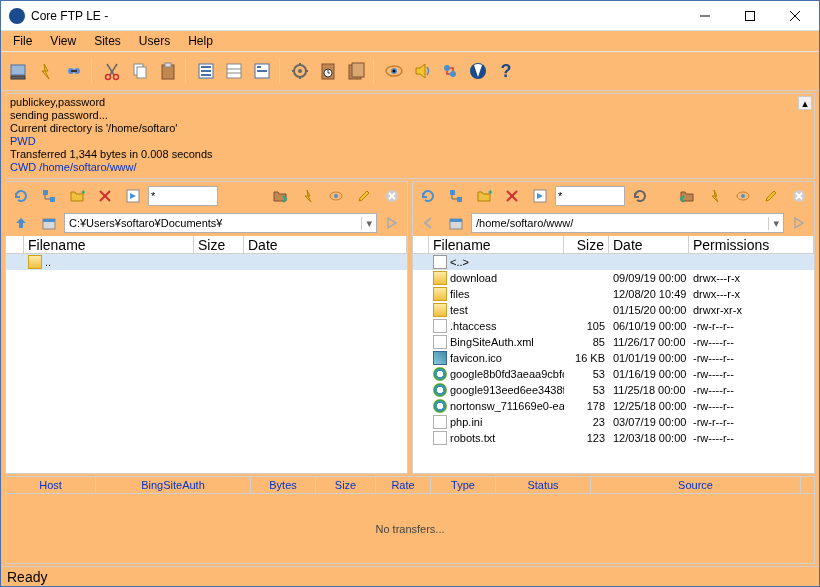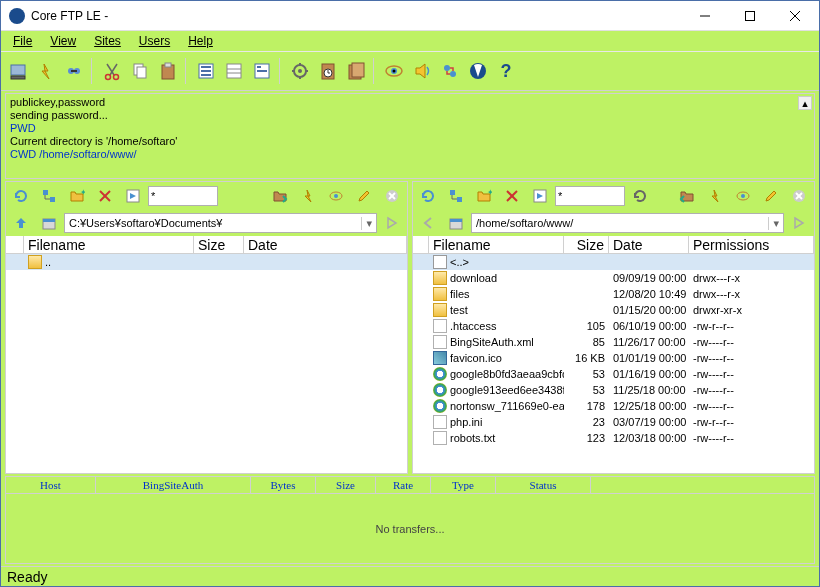--- a/index.html
+++ b/index.html
@@ -1,24 +1,24 @@
 <!DOCTYPE html>
 <html><head>
 <meta charset="utf-8">
 <style>
 * { box-sizing: border-box; margin: 0; padding: 0; }
 body { font-family: "Segoe UI", Tahoma, sans-serif; font-size: 11px; background: #fff; overflow: hidden; }
-.window { width: 820px; height: 587px; border: 1px solid #4a6ea8; display: flex; flex-direction: column; background: #bef264; }
+.window { width: 820px; height: 587px; border: 1px solid #4a6ea8; display: flex; flex-direction: column; background: #fdba74; }
 .titlebar { height: 30px; background: #fff; display: flex; align-items: center; padding: 0 2px; border-bottom: 1px solid #e0e0e0; }
 .titlebar .appicon { width: 16px; height: 16px; margin: 0 6px; border-radius: 50%; background: #1a4b8c; }
 .titlebar .title { flex: 1; font-size: 12px; color: #000; }
 .winbtns { display: flex; }
 .winbtn { width: 45px; height: 28px; display: flex; align-items: center; justify-content: center; cursor: pointer; }
 .menubar { height: 20px; display: flex; align-items: center; padding: 0 4px; gap: 2px; }
-.menubar .menu { padding: 2px 8px; cursor: pointer; font-size: 12px; text-decoration: underline; }
+.menubar .menu { padding: 2px 8px; cursor: pointer; font-size: 12px; }
 .toolbar { height: 40px; display: flex; align-items: center; padding: 2px 4px; gap: 2px; border-top: 1px solid #e8e8e8; border-bottom: 1px solid #d0d0d0; }
 .tbtn { width: 26px; height: 26px; display: flex; align-items: center; justify-content: center; cursor: pointer; border: 1px solid transparent; }
 .tsep { width: 4px; height: 26px; border-left: 1px solid #d0d0d0; margin: 0 2px; }
 .logpane { height: 86px; border: 1px solid #d0d0d0; margin: 2px 4px; padding: 2px 4px; overflow: auto; font-size: 11px; line-height: 13px; position: relative; }
 .logpane .scrollup { position: absolute; top: 2px; right: 2px; width: 14px; height: 14px; background: #f0f0f0; border: 1px solid #ccc; display:flex;align-items:center;justify-content:center; }
 .logline { color: #000; }
 .logline.cmd { color: #0033cc; }
 .panes { flex: 1; display: flex; gap: 4px; padding: 0 4px; min-height: 0; }
 .pane { flex: 1; border: 1px solid #d0d0d0; display: flex; flex-direction: column; min-width: 0; }
 .pane-toolbar { height: 28px; display: flex; align-items: center; padding: 2px; gap: 2px; }
@@ -32,21 +32,21 @@
 .filehdr .col { border-right: 1px solid #d0d0d0; padding: 2px 4px; font-size: 14px; color: #000; display: flex; align-items: center; overflow: hidden; }
 .filerow { display: flex; height: 16px; align-items: center; }
 .filerow.sel { background: #d6e6f5; }
 .filerow .cell { padding: 0 4px; font-size: 11px; overflow: hidden; white-space: nowrap; text-overflow: clip; display: flex; align-items: center; gap: 3px; }
 .ficon { width: 14px; height: 14px; display: inline-block; flex-shrink: 0; }
 .ficon.folder { background: linear-gradient(#ffe9a8, #f0c040); border: 1px solid #d0a020; }
 .ficon.file { background: #fff; border: 1px solid #b0b0b0; }
 .ficon.html { background: radial-gradient(circle,#fff 30%,#4285f4 32%,#34a853 60%, #fbbc05 80%, #ea4335 100%); border-radius:50%; }
 .ficon.img { background: linear-gradient(45deg,#8cd,#48a); border: 1px solid #369; }
 .ficon.up { background: #fff; border:1px solid #999; position:relative; }
-.transferhdr { display: flex; border: 1px solid #d0d0d0; margin: 2px 4px 0; height: 18px; font-family: Liberation Serif, serif; }
+.transferhdr { display: flex; border: 1px solid #d0d0d0; margin: 2px 4px 0; height: 18px; }
 .transferhdr .tcol { border-right: 1px solid #d0d0d0; padding: 2px 4px; font-size: 11px; color: #0033cc; display: flex; align-items: center; justify-content: center; }
 .transferbody { flex: 0 0 70px; margin: 0 4px 2px; border: 1px solid #d0d0d0; border-top: none; display: flex; align-items: center; justify-content: center; font-size: 11px; color: #444; }
 .statusbar { height: 20px; border-top: 1px solid #d0d0d0; display: flex; align-items: center; padding: 0 6px; font-size: 14px; text-align: center; }
 .c-name-l { width: 170px; } .c-size-l { width: 50px; text-align: right; } .c-date-l { flex: 1; }
 .c-chk-r { width: 16px; } .c-name-r { width: 135px; } .c-size-r { width: 45px; justify-content: flex-end; } .c-date-r { width: 80px; } .c-perm-r { flex: 1; }
 svg { display: block; }
 </style>
 </head>
 <body>
 
@@ -204,22 +204,23 @@
         <svg width="20" height="20">
           <text x="10" y="16" font-size="18" font-weight="bold" fill="#1a4b8c" text-anchor="middle">?</text>
         </svg>
       </div>
   </div>
 
   <div class="logpane" id="logpane">
     <div class="scrollup">▴</div>
   <div class="logline ">publickey,password</div>
       <div class="logline ">sending password...</div>
+      <div class="logline ">Current directory is '/home/softaro'</div>
       <div class="logline cmd">PWD</div>
-      <div class="logline ">Current directory is '/home/softaro'</div>
+      <div class="logline ">Transferred 1,344 bytes in 0.008 seconds</div>
       <div class="logline cmd">CWD /home/softaro/www/</div>
     </div>
 
   <div class="panes">
     <div class="pane">
       <div class="pane-toolbar">
         <div class="tbtn">
             <svg width="16" height="16">
               <path d="M3 8 A5 5 0 1 1 5 12" fill="none" stroke="#4a90d0" stroke-width="2"></path>
               <path d="M3 5 L3 9 L7 9" fill="none" stroke="#4a90d0" stroke-width="2"></path>
@@ -554,20 +555,21 @@
   </div>
 
   <div class="transferhdr" id="transferhdr">
       <div class="tcol" style="width: 90px;">Host</div>
       <div class="tcol" style="width: 155px;">BingSiteAuth</div>
       <div class="tcol" style="width: 65px;">Bytes</div>
       <div class="tcol" style="width: 60px;">Size</div>
       <div class="tcol" style="width: 55px;">Rate</div>
       <div class="tcol" style="width: 65px;">Type</div>
       <div class="tcol" style="width: 95px;">Status</div>
+      <div class="tcol" style="width: 210px;">Source</div>
     </div>
   <div class="transferbody">
       <span>No transfers...</span>
     </div>
 
   <div class="statusbar">
       <span>Ready</span>
     </div>
 </div>
 

